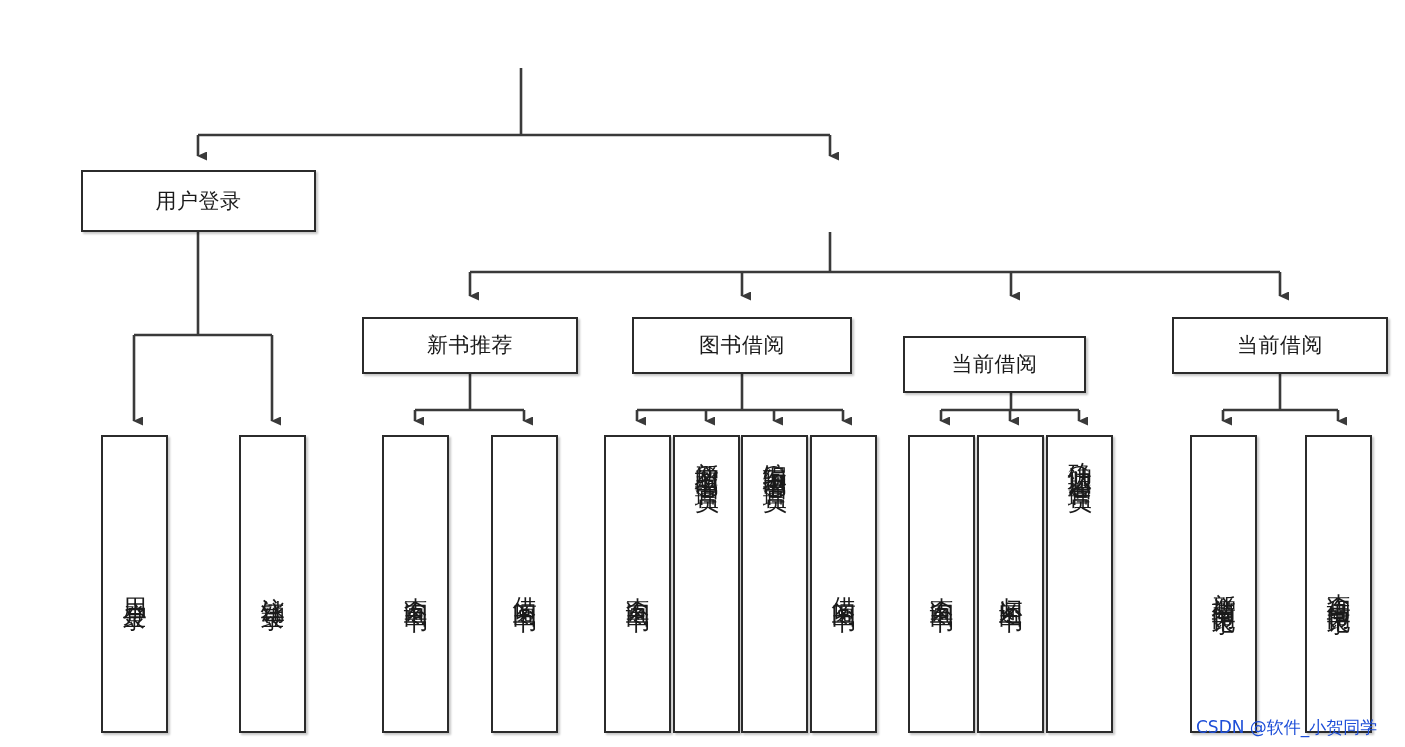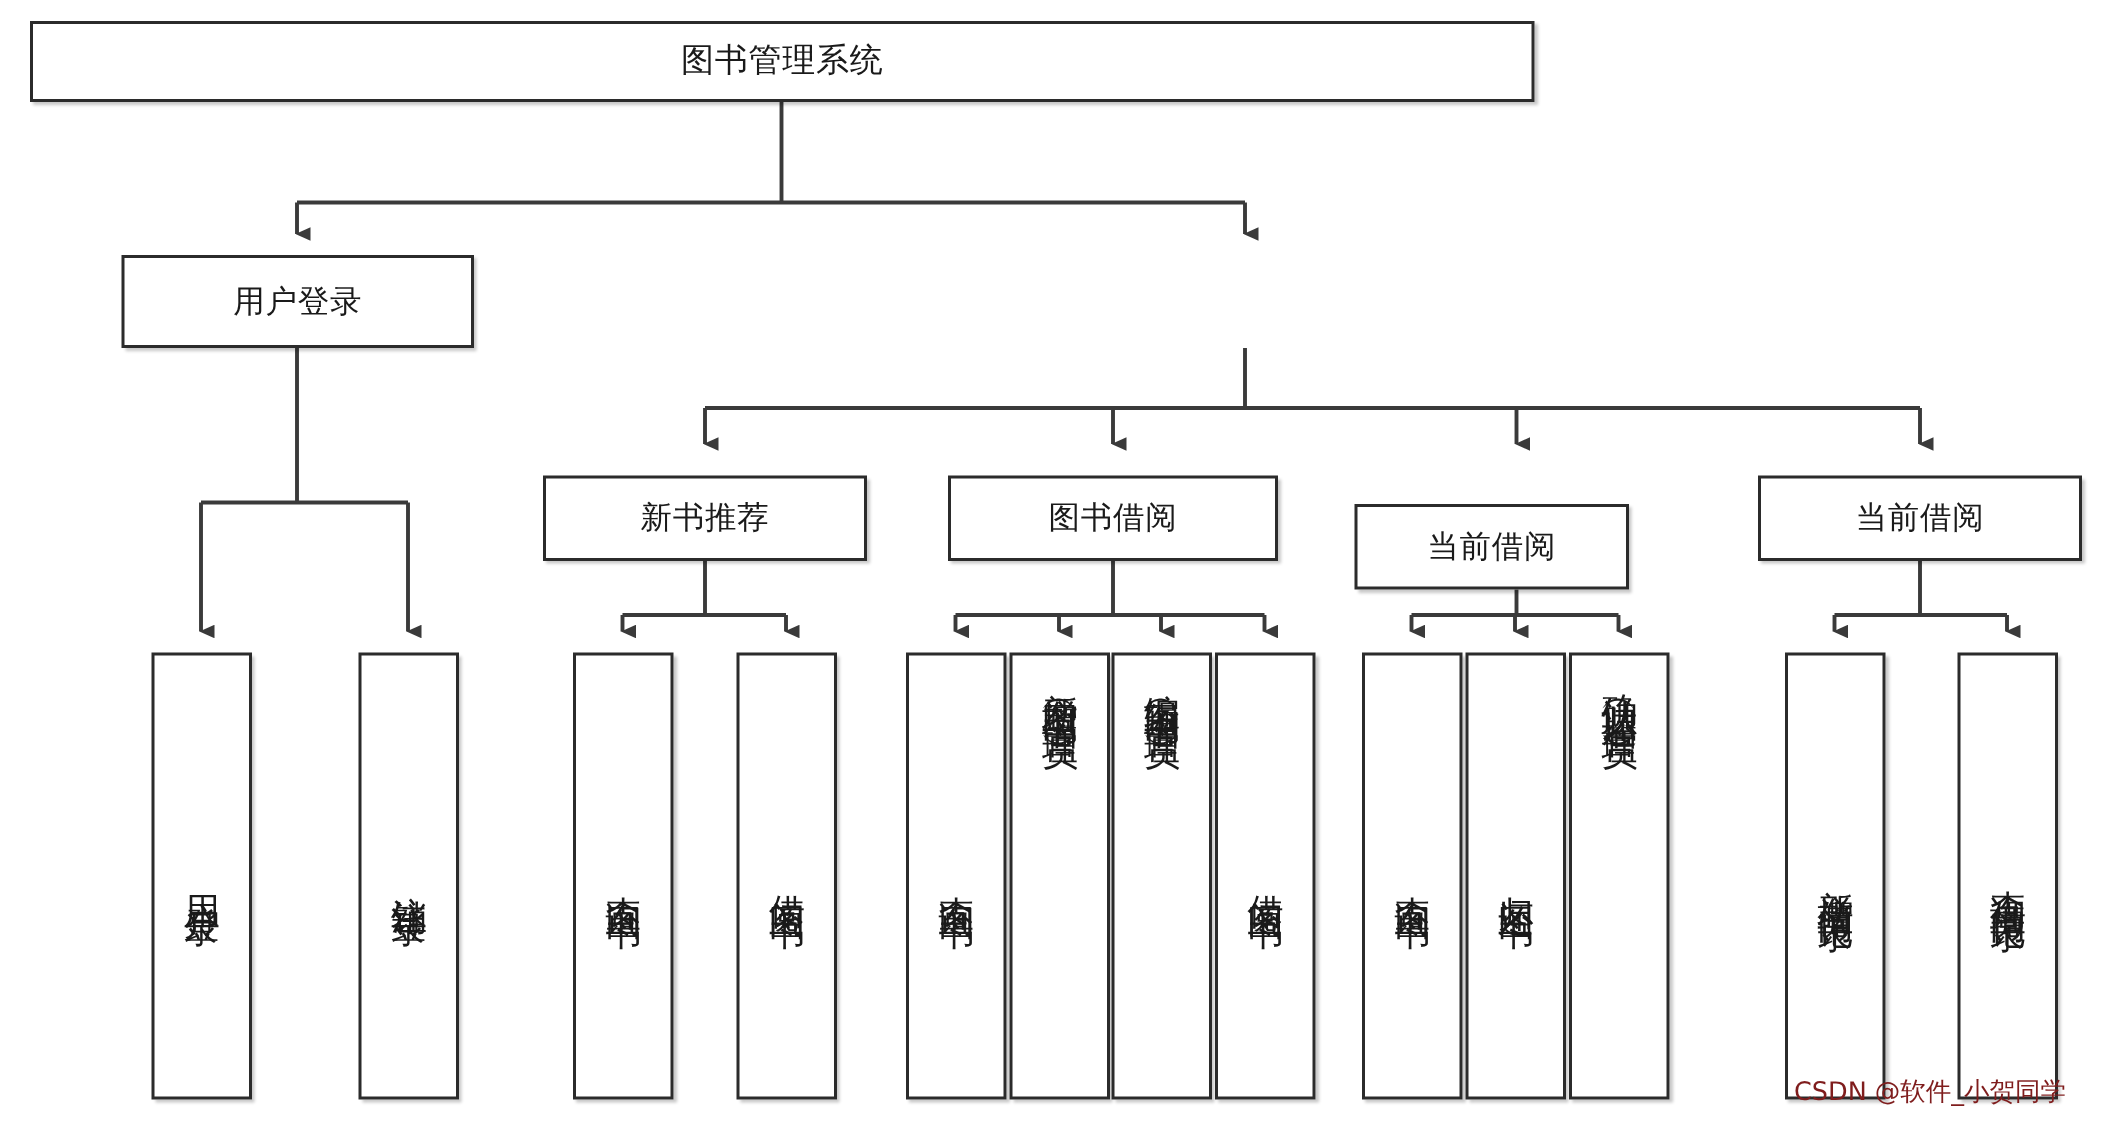--- a/index.html
+++ b/index.html
@@ -64,21 +64,21 @@
     font-size: 24px;
     line-height: 1.18;
     letter-spacing: 4px;
     white-space: nowrap;
   }
   .node-box.vertical.centered {
     align-items: center;
   }
   .watermark {
     position: absolute;
-    color: #7f1d1d;
+    color: #1d4ed8;
     font-size: 17px;
     font-family: "DejaVu Sans", "Liberation Sans", sans-serif;
     white-space: nowrap;
     user-select: none;
   }
 </style>
 </head>
 <body>
 
 <div id="diagram-root">
@@ -126,23 +126,20 @@
       <path d="M1010,410 L1010,421" marker-end="url(#arrowhead)"></path>
       <path d="M1079,410 L1079,421" marker-end="url(#arrowhead)"></path>
 
       <path d="M1280,374 L1280,410"></path>
       <path d="M1223,410 L1338,410"></path>
       <path d="M1223,410 L1223,421" marker-end="url(#arrowhead)"></path>
       <path d="M1338,410 L1338,421" marker-end="url(#arrowhead)"></path>
     </g>
   </svg>
 
-  <div class="node-box horizontal root" style="left:20px; top:14px; width:1003px; height:54px;">
-    <span class="node-label">图书管理系统</span>
-  </div>
 
   <div class="node-box horizontal" style="left:81px; top:170px; width:235px; height:62px;">
     <span class="node-label">用户登录</span>
   </div>
 
   <div class="node-box horizontal" style="left:362px; top:317px; width:216px; height:57px;">
     <span class="node-label">新书推荐</span>
   </div>
   <div class="node-box horizontal" style="left:632px; top:317px; width:220px; height:57px;">
     <span class="node-label">图书借阅</span>

